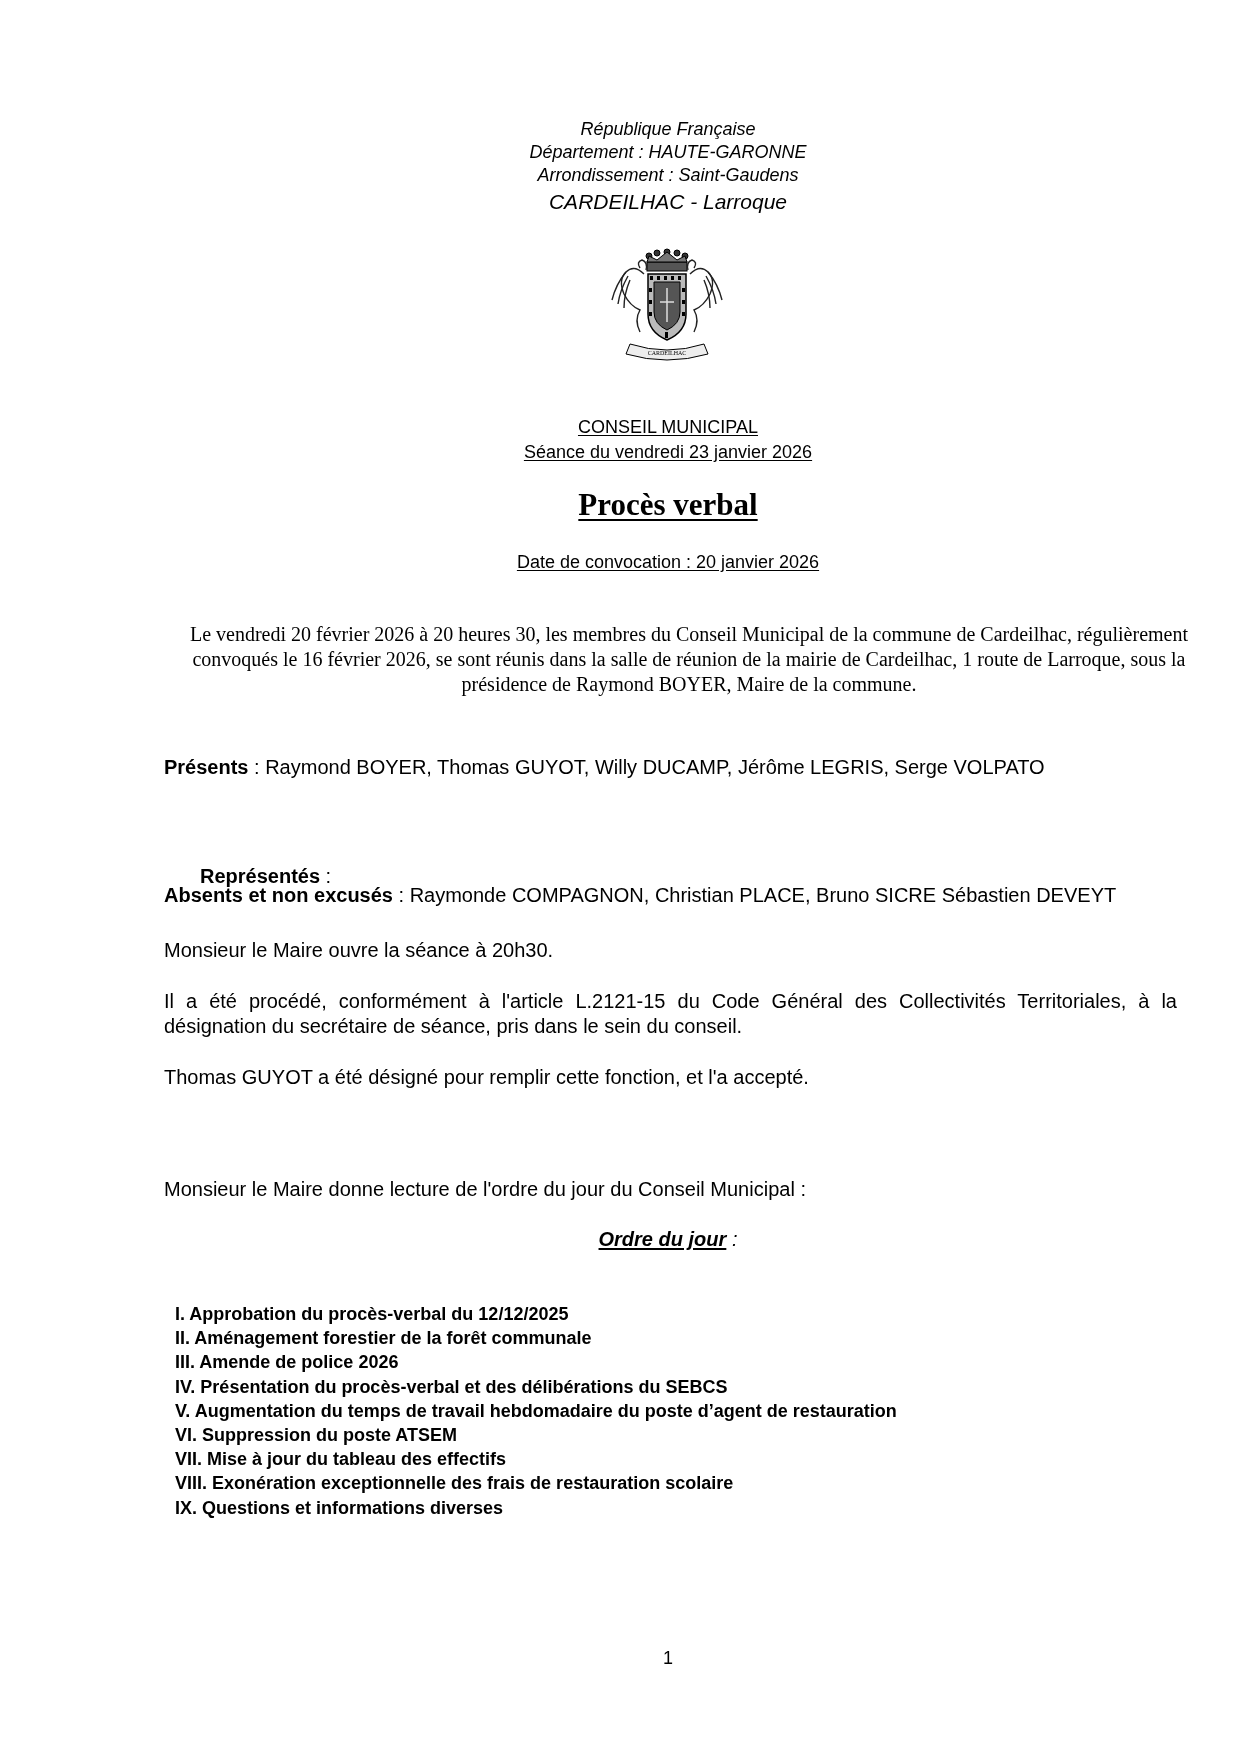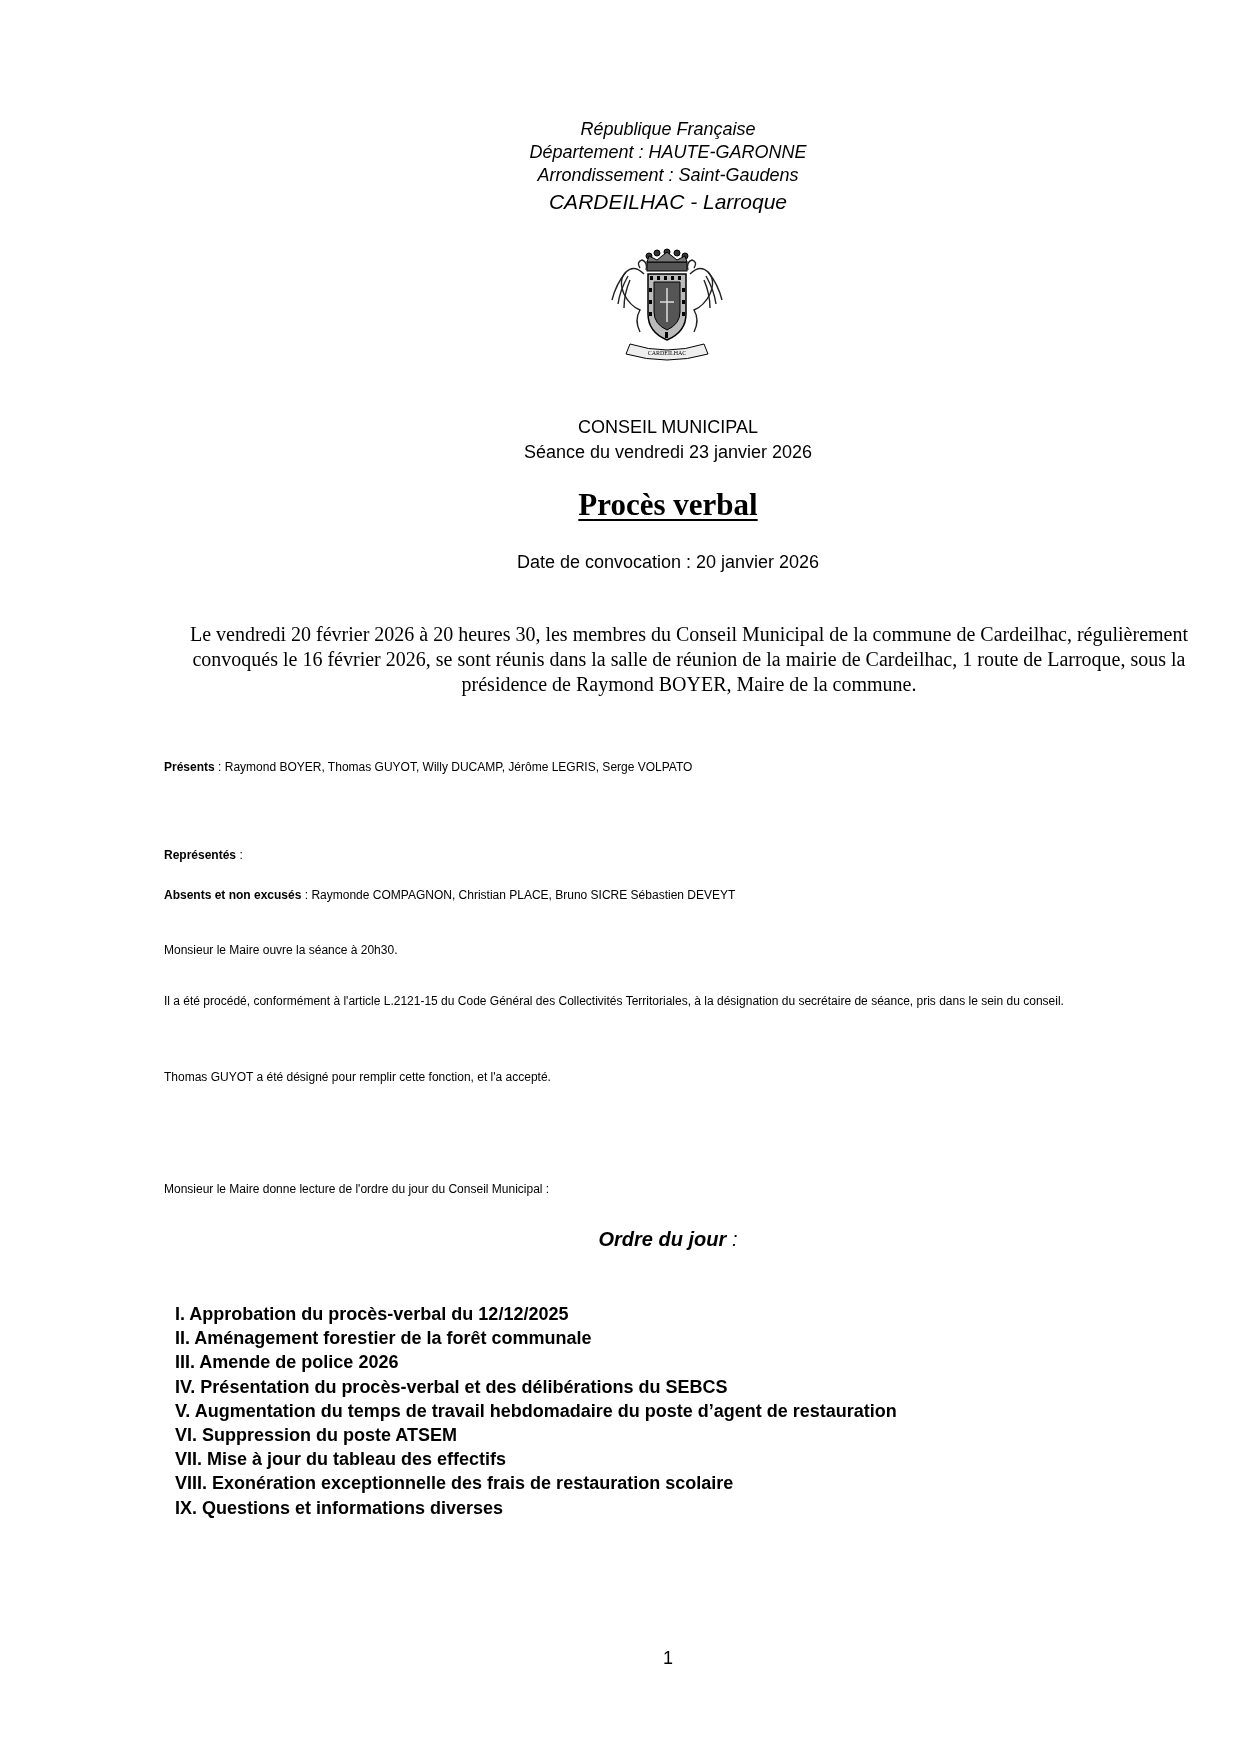--- a/index.html
+++ b/index.html
@@ -4,32 +4,32 @@
   <style>
     html, body { margin: 0; padding: 0; background: #ffffff; }
     body {
       width: 1240px; height: 1754px; position: relative; overflow: hidden;
       color: #000; font-family: "Liberation Sans", sans-serif;
     }
     .abs { position: absolute; padding-left: 48px; }
     .center { left: 0; width: 1240px; text-align: center; }
     .hdr-line { font-style: italic; font-size: 18px; line-height: 23px; }
     .hdr-big { font-style: italic; font-size: 21px; line-height: 26px; }
-    .ul { text-underline-offset: 2px; margin-top: 44px; }
+    .ul { text-decoration: underline; text-underline-offset: 2px; margin-top: 44px; }
     .conseil { font-size: 18px; line-height: 23px; }
     .title {
       font-family: "Liberation Serif", serif; font-weight: bold; font-size: 31px;
       text-decoration: underline; text-underline-offset: 4px; text-decoration-thickness: 2px; margin-top: 19px;
     }
     .serif-para {
       font-family: "Liberation Serif", serif; font-size: 20px; line-height: 25px;
       text-align: center; left: 120px; width: 1000px;
     }
     .body-text {
-      left: 116px; width: 1013px; font-size: 12px; line-height: 25px;
+      left: 116px; width: 1013px; font-size: 20px; line-height: 25px;
       text-align: justify;
     }
     .body-text b { font-weight: bold; }
     .agenda-title {
       font-weight: bold; font-style: italic; font-size: 20px;
     }
     .agenda {
       left: 127px; width: 900px; font-size: 18px; line-height: 24.2px; font-weight: bold;
     }
     .agenda div { white-space: nowrap; }
@@ -97,21 +97,21 @@
 
 <div class="abs center conseil" style="top:416px;"><span class="ul">CONSEIL MUNICIPAL</span></div>
 <div class="abs center conseil" style="top:441px;"><span class="ul">Séance du vendredi 23 janvier 2026</span></div>
 <div class="abs center" style="top:487px;"><span class="title">Procès verbal</span></div>
 <div class="abs center conseil" style="top:551px;"><span class="ul">Date de convocation : 20 janvier 2026</span></div>
 
 <div class="abs serif-para" style="top:622px;margin-left:21px;">Le vendredi 20  février 2026 à 20 heures 30, les membres du Conseil Municipal de la commune de Cardeilhac, régulièrement convoqués le 16 février 2026, se sont réunis dans la salle de réunion de la mairie de Cardeilhac, 1 route de Larroque, sous la présidence de Raymond BOYER, Maire de la commune.</div>
 
 <div class="abs body-text" style="top:755px;"><b>Présents</b><span> : </span><span>Raymond BOYER, Thomas GUYOT, Willy DUCAMP, Jérôme LEGRIS, Serge VOLPATO</span></div>
 
-<div class="abs body-text" style="top:843px;"><b>Représentés</b><span> :</span></div>
+<div class="abs body-text" style="top:864px;margin-left:36px;"><b>Représentés</b><span> :</span></div>
 
 <div class="abs body-text" style="top:859px;margin-top:24px;"><b>Absents et non excusés</b><span> : </span><span>Raymonde COMPAGNON, Christian PLACE, Bruno SICRE Sébastien DEVEYT</span></div>
 
 <div class="abs body-text" style="top:938px;">Monsieur le Maire ouvre la séance à 20h30.</div>
 <div class="abs body-text" style="top:989px;">Il a été procédé, conformément à l'article L.2121-15 du Code Général des Collectivités Territoriales, à la désignation du secrétaire de séance, pris dans le sein du conseil.</div>
 <div class="abs body-text" style="top:1065px;">Thomas GUYOT a été désigné pour remplir cette fonction, et l'a accepté.</div>
 <div class="abs body-text" style="top:1177px;">Monsieur le Maire donne lecture de l'ordre du jour du Conseil Municipal :</div>
 
 <div class="abs center" style="top:1228px; font-size:20px;"><span class="agenda-title ul">Ordre du jour</span><span style="font-style:italic;"> :</span></div>
 

